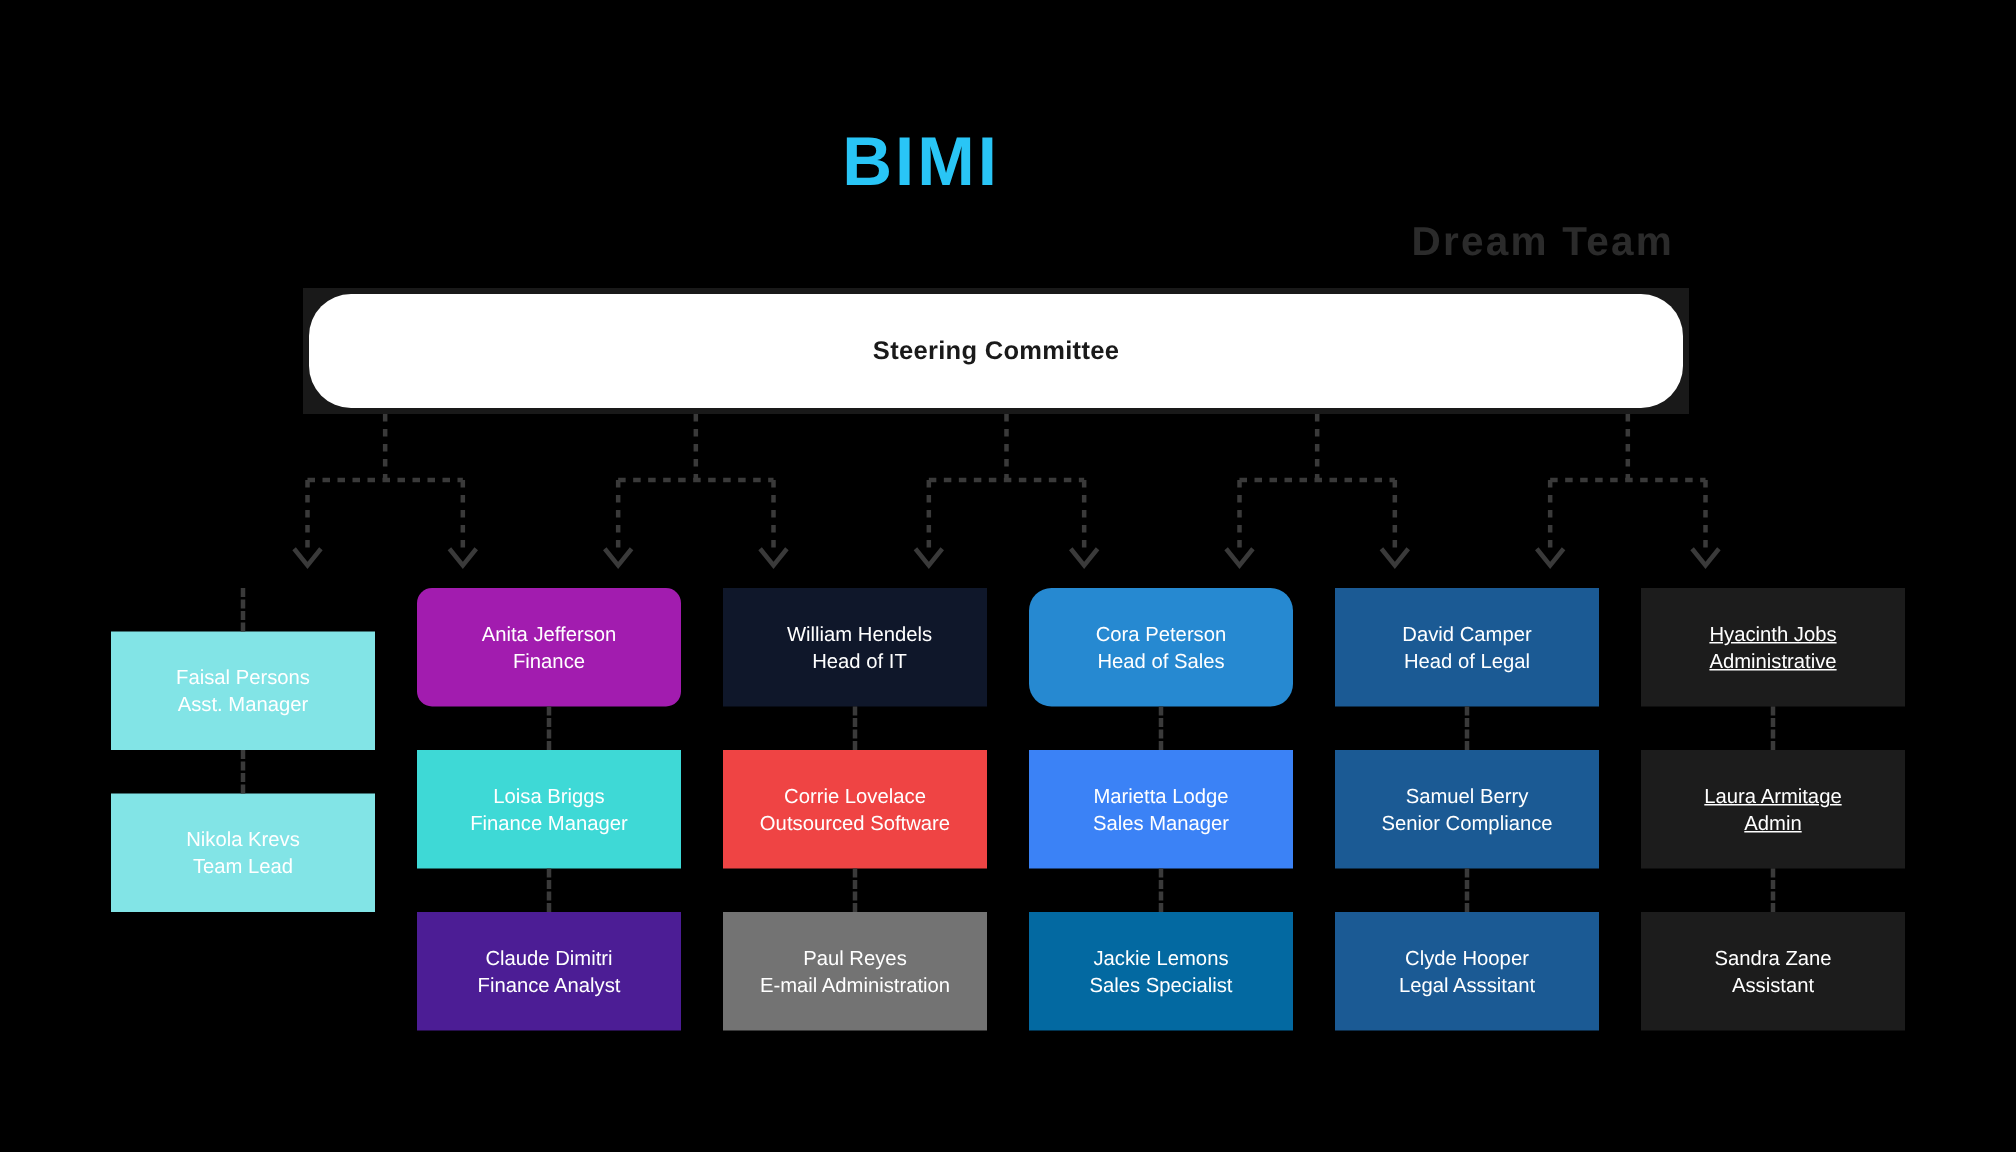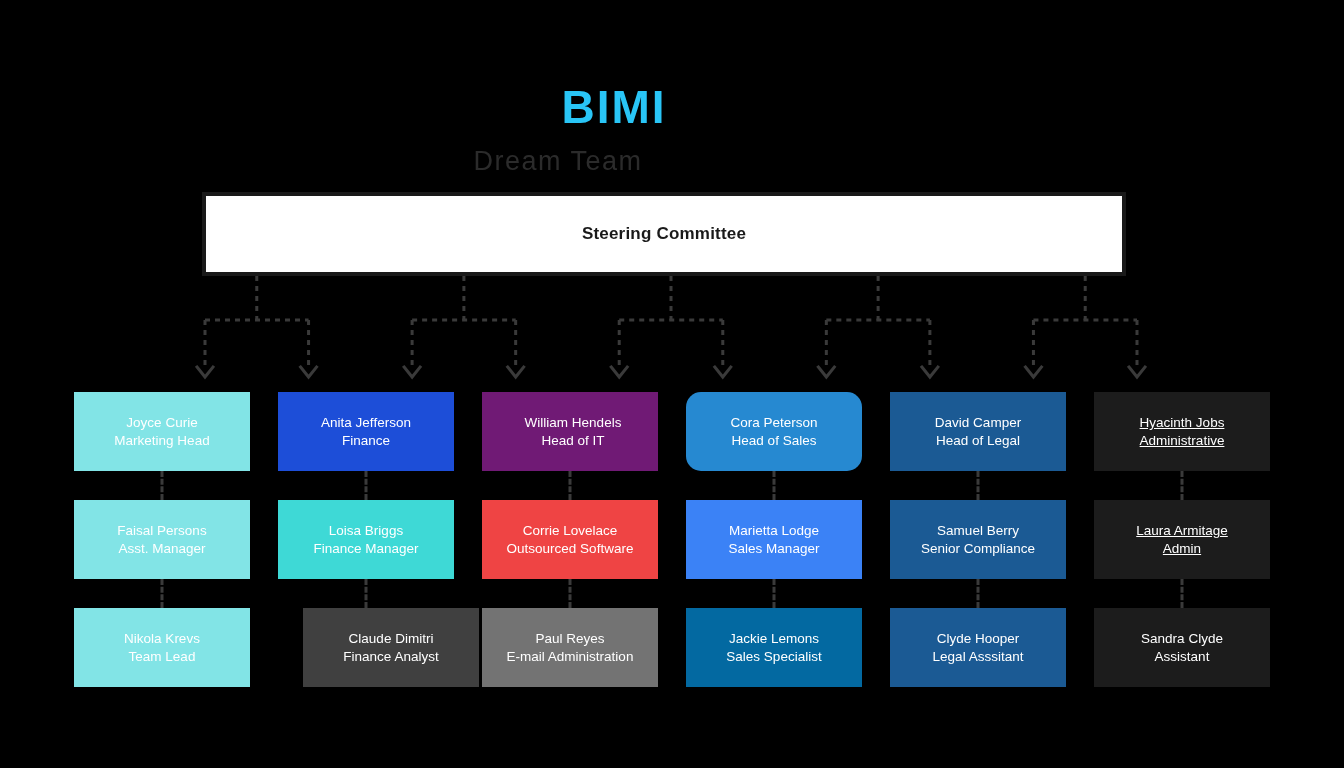--- a/index.html
+++ b/index.html
@@ -35,23 +35,23 @@
     letter-spacing: 2px;
     color: #29c5f6;
     line-height: 1.1;
   }
 
   .brand-subtitle {
     position: absolute;
     left: 0;
     top: 147px;
     width: 1116px;
-    text-align: center;
+    text-align: right;
     font-size: 27px;
-    font-weight: 400;
+    font-weight: 700;
     letter-spacing: 1.5px;
     color: #2b2b2b;
     line-height: 1.1;
   }
 
   
   .root-frame {
     position: absolute;
     left: 202px;
     top: 192px;
@@ -61,20 +61,21 @@
     padding: 4px;
   }
 
   .root-box {
     width: 100%;
     height: 100%;
     background: #ffffff;
     display: flex;
     align-items: center;
     justify-content: center;
+    border-radius: 28px;
   }
 
   .root-label {
     font-size: 17px;
     font-weight: 700;
     color: #1a1a1a;
     letter-spacing: 0.2px;
   }
 
   
@@ -188,53 +189,49 @@
         <polyline points="714.7777777777778,367 722.7777777777778,377 730.7777777777778,367"></polyline>
         <polyline points="818.3333333333334,367 826.3333333333334,377 834.3333333333334,367"></polyline>
         <polyline points="921.8888888888889,367 929.8888888888889,377 937.8888888888889,367"></polyline>
         <polyline points="1025.4444444444443,367 1033.4444444444443,377 1041.4444444444443,367"></polyline>
         <polyline points="1129,367 1137,377 1145,367"></polyline>
       </g>
   </svg>
 
   <div class="columns">
       <div class="column">
-        <div class="node" style="background: rgb(130, 228, 230);">
-          <span class="node-name">Joyce Curie</span>
-          <span class="node-role">Marketing Head</span>
-        </div>
         <div class="stub"></div>
         <div class="node" style="background: rgb(130, 228, 230);">
           <span class="node-name">Faisal Persons</span>
           <span class="node-role">Asst. Manager</span>
         </div>
         <div class="stub"></div>
         <div class="node" style="background: rgb(130, 228, 230);">
           <span class="node-name">Nikola Krevs</span>
           <span class="node-role">Team Lead</span>
         </div>
       </div>
       <div class="column">
-        <div class="node" style="background: #1d4ed8;">
+        <div class="node" style="background: #a21caf; border-radius: 10px;">
           <span class="node-name">Anita Jefferson</span>
           <span class="node-role">Finance</span>
         </div>
         <div class="stub"></div>
         <div class="node" style="background: rgb(62, 217, 214);">
           <span class="node-name">Loisa Briggs</span>
           <span class="node-role">Finance Manager</span>
         </div>
         <div class="stub"></div>
-        <div class="node" style="background: #404040; margin-left: 25px;">
+        <div class="node" style="background: #4c1d95;">
           <span class="node-name">Claude Dimitri</span>
           <span class="node-role">Finance Analyst</span>
         </div>
       </div>
       <div class="column">
-        <div class="node" style="background: #701a75; padding-left: 12px;">
+        <div class="node" style="background: #0f172a; padding-left: 12px;">
           <span class="node-name">William Hendels</span>
           <span class="node-role">Head of IT</span>
         </div>
         <div class="stub"></div>
         <div class="node" style="background: #ef4444;">
           <span class="node-name">Corrie Lovelace</span>
           <span class="node-role">Outsourced Software</span>
         </div>
         <div class="stub"></div>
         <div class="node" style="background: #737373;">
@@ -279,19 +276,19 @@
           <span class="node-name">Hyacinth Jobs</span>
           <span class="node-role">Administrative</span>
         </div>
         <div class="stub"></div>
         <div class="node" style="background: rgb(28, 28, 28); text-decoration: underline;">
           <span class="node-name">Laura Armitage</span>
           <span class="node-role">Admin</span>
         </div>
         <div class="stub"></div>
         <div class="node" style="background: rgb(28, 28, 28);">
-          <span class="node-name">Sandra Clyde</span>
+          <span class="node-name">Sandra Zane</span>
           <span class="node-role">Assistant</span>
         </div>
       </div>
     </div>
 
 </div>
 
 </body></html>

